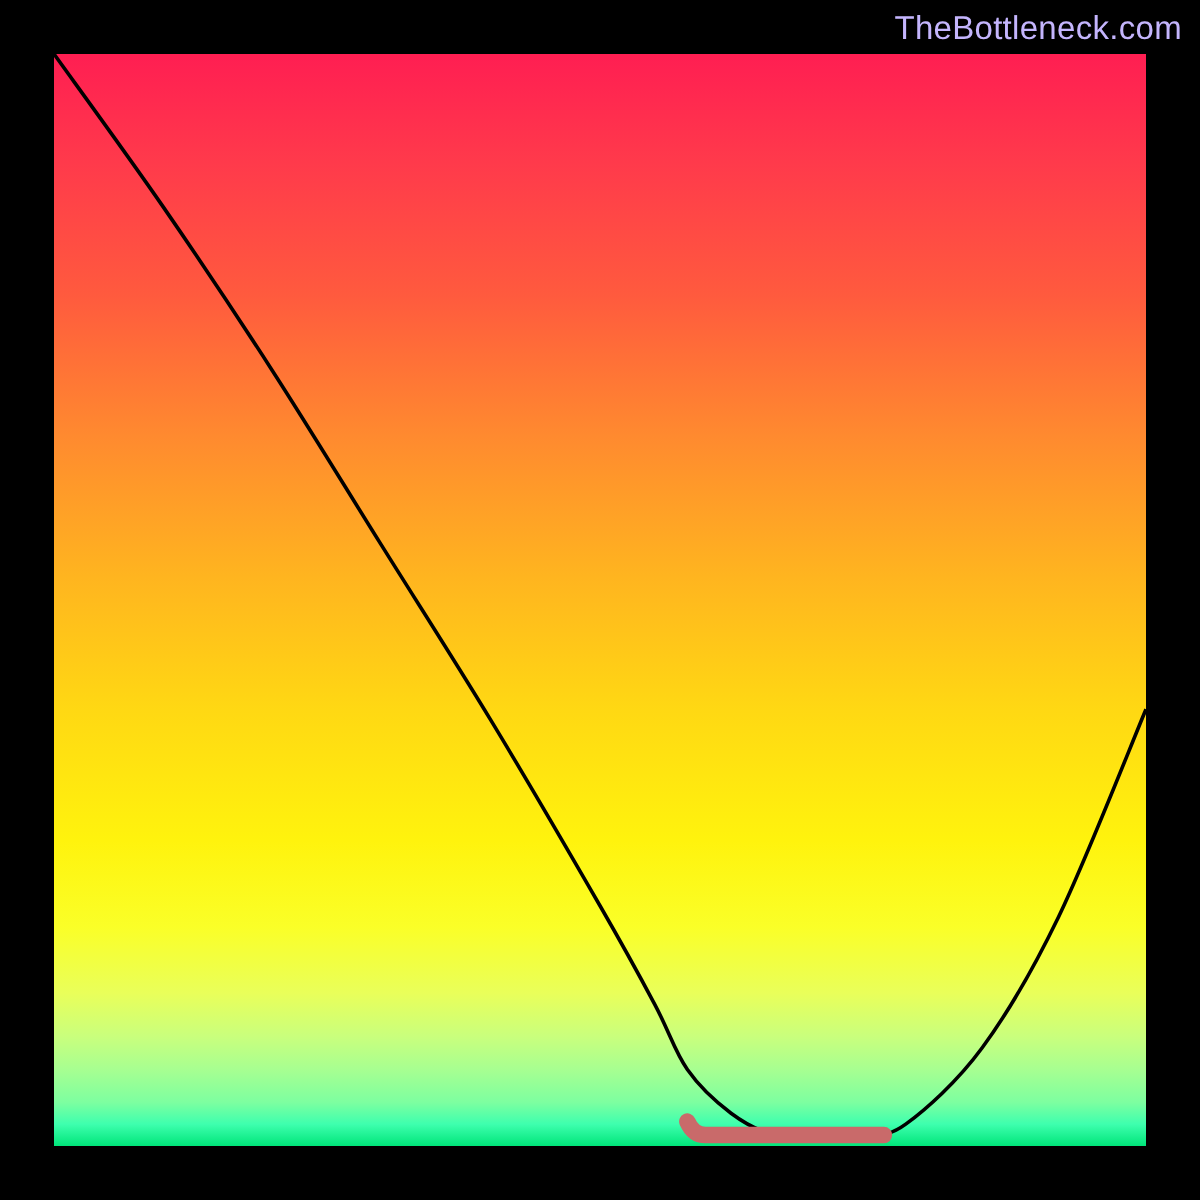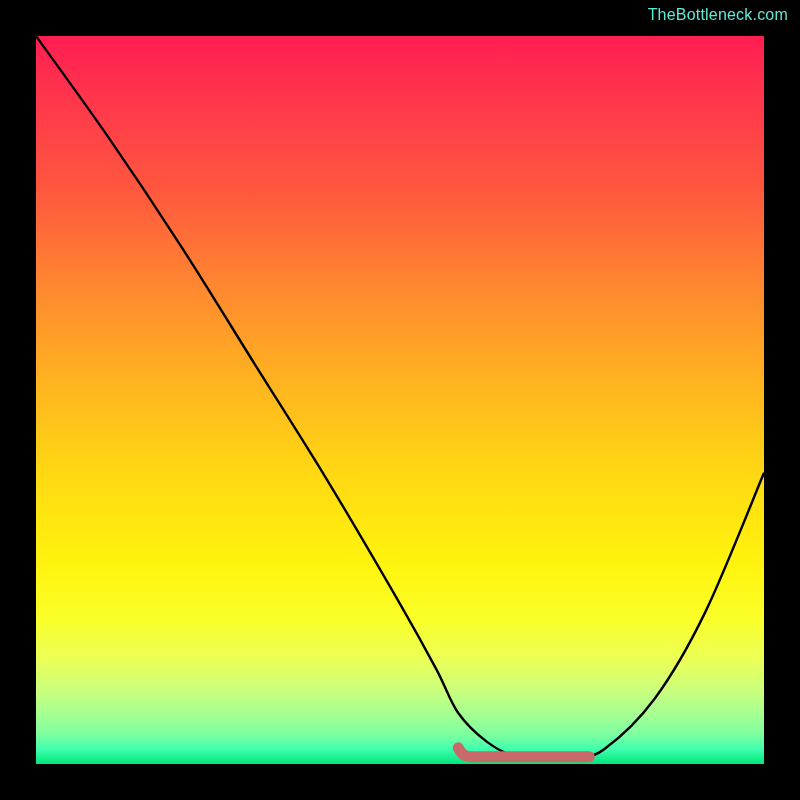--- a/index.html
+++ b/index.html
@@ -51,22 +51,22 @@
     position: absolute;
     inset: 0;
     width: 100%;
     height: 100%;
   }
   .watermark {
     position: absolute;
     top: 6px;
     right: 12px;
     font-family: Arial, Helvetica, sans-serif;
-    font-size: 16px;
-    color: #5eead4;
+    font-size: 22px;
+    color: #c4b5fd;
     letter-spacing: 0.2px;
     user-select: none;
   }
 </style>
 </head>
 <body>
 
 <div class="frame">
   <div class="plot">
     <div class="gradient"></div>

